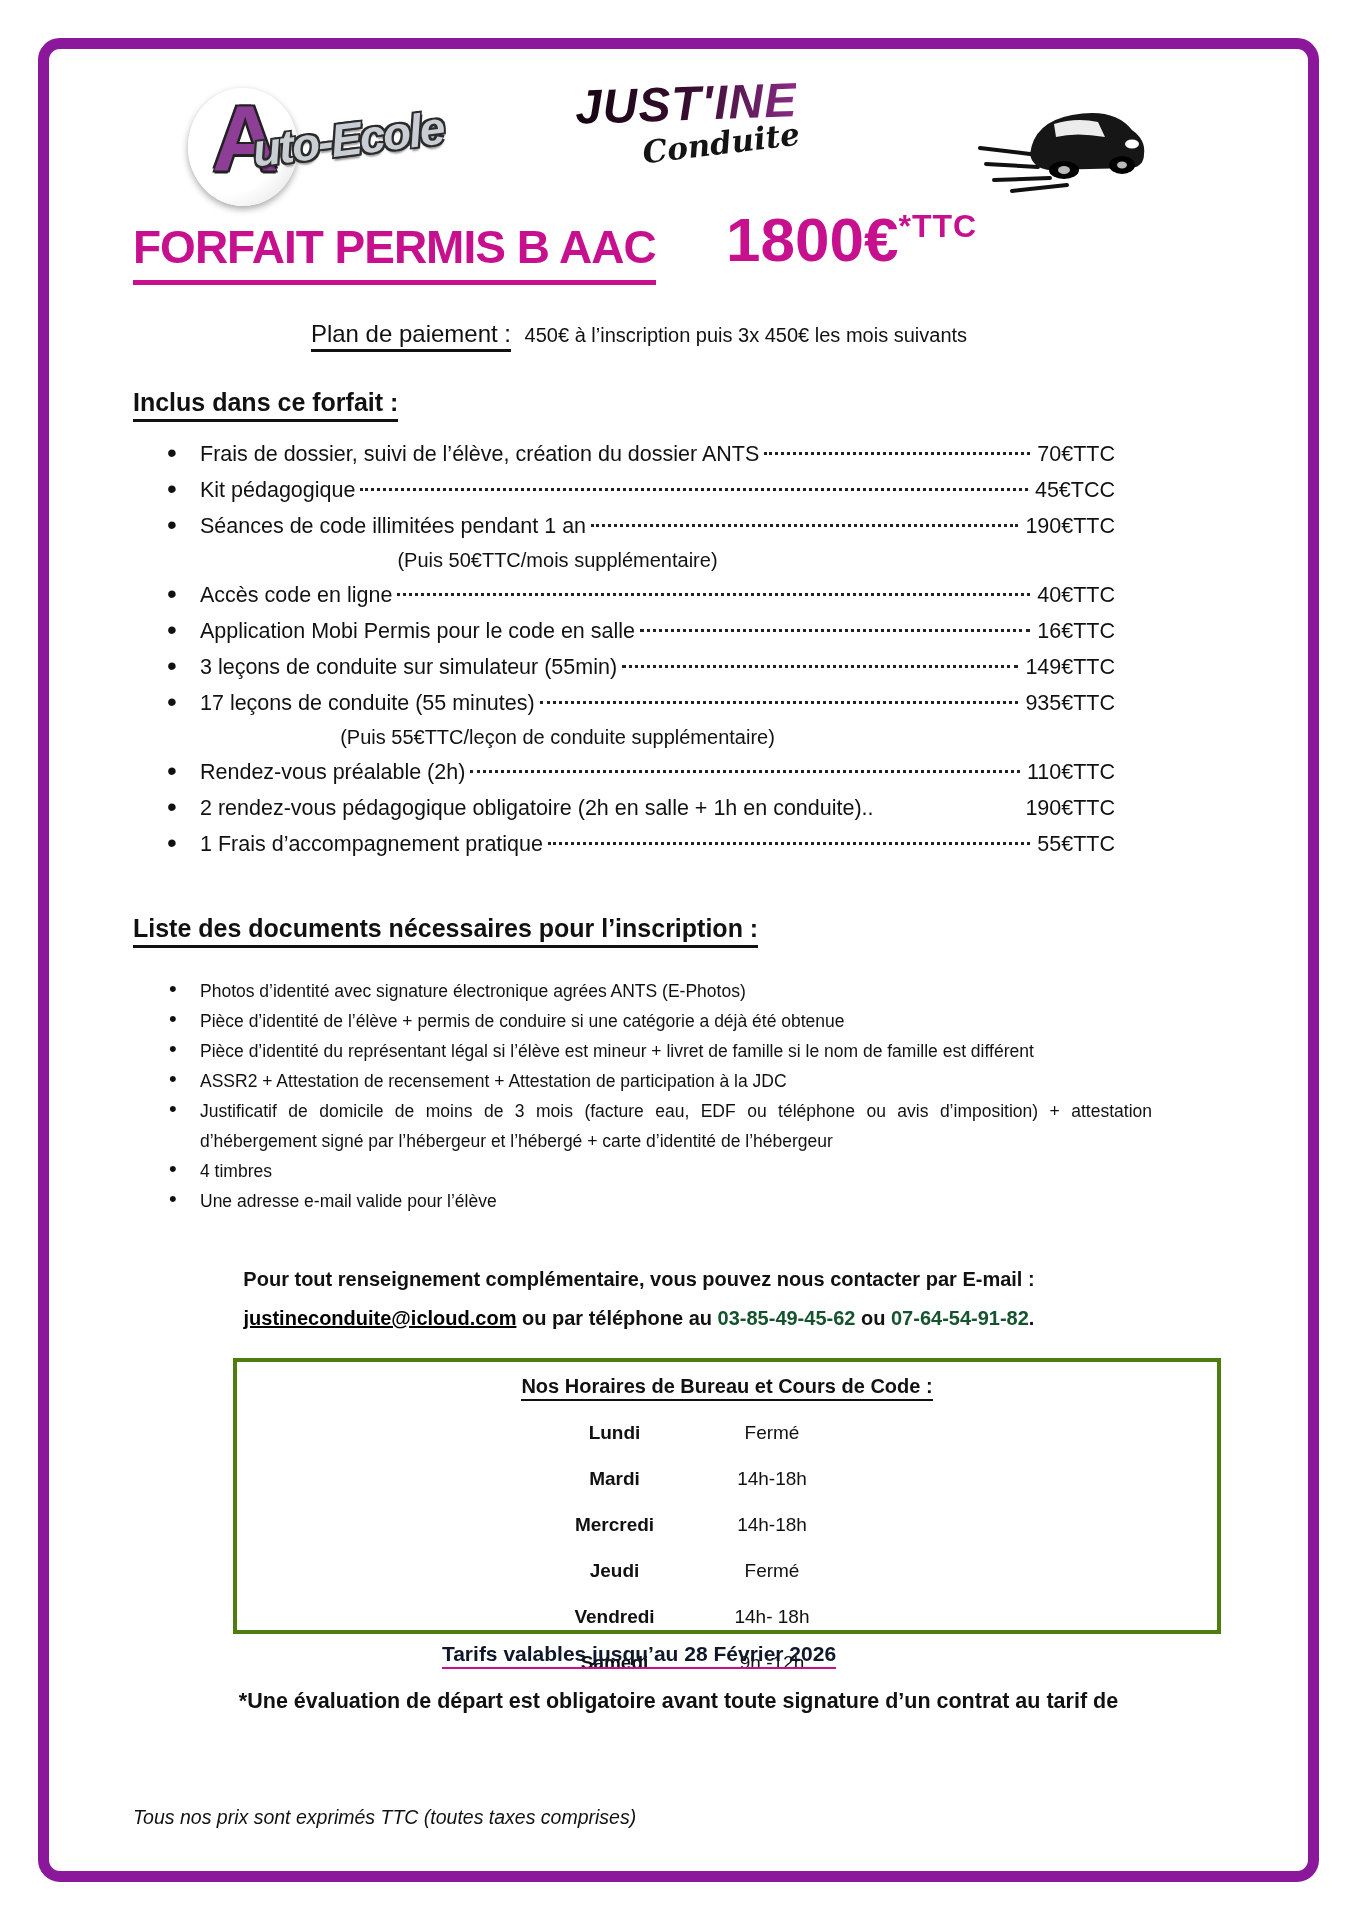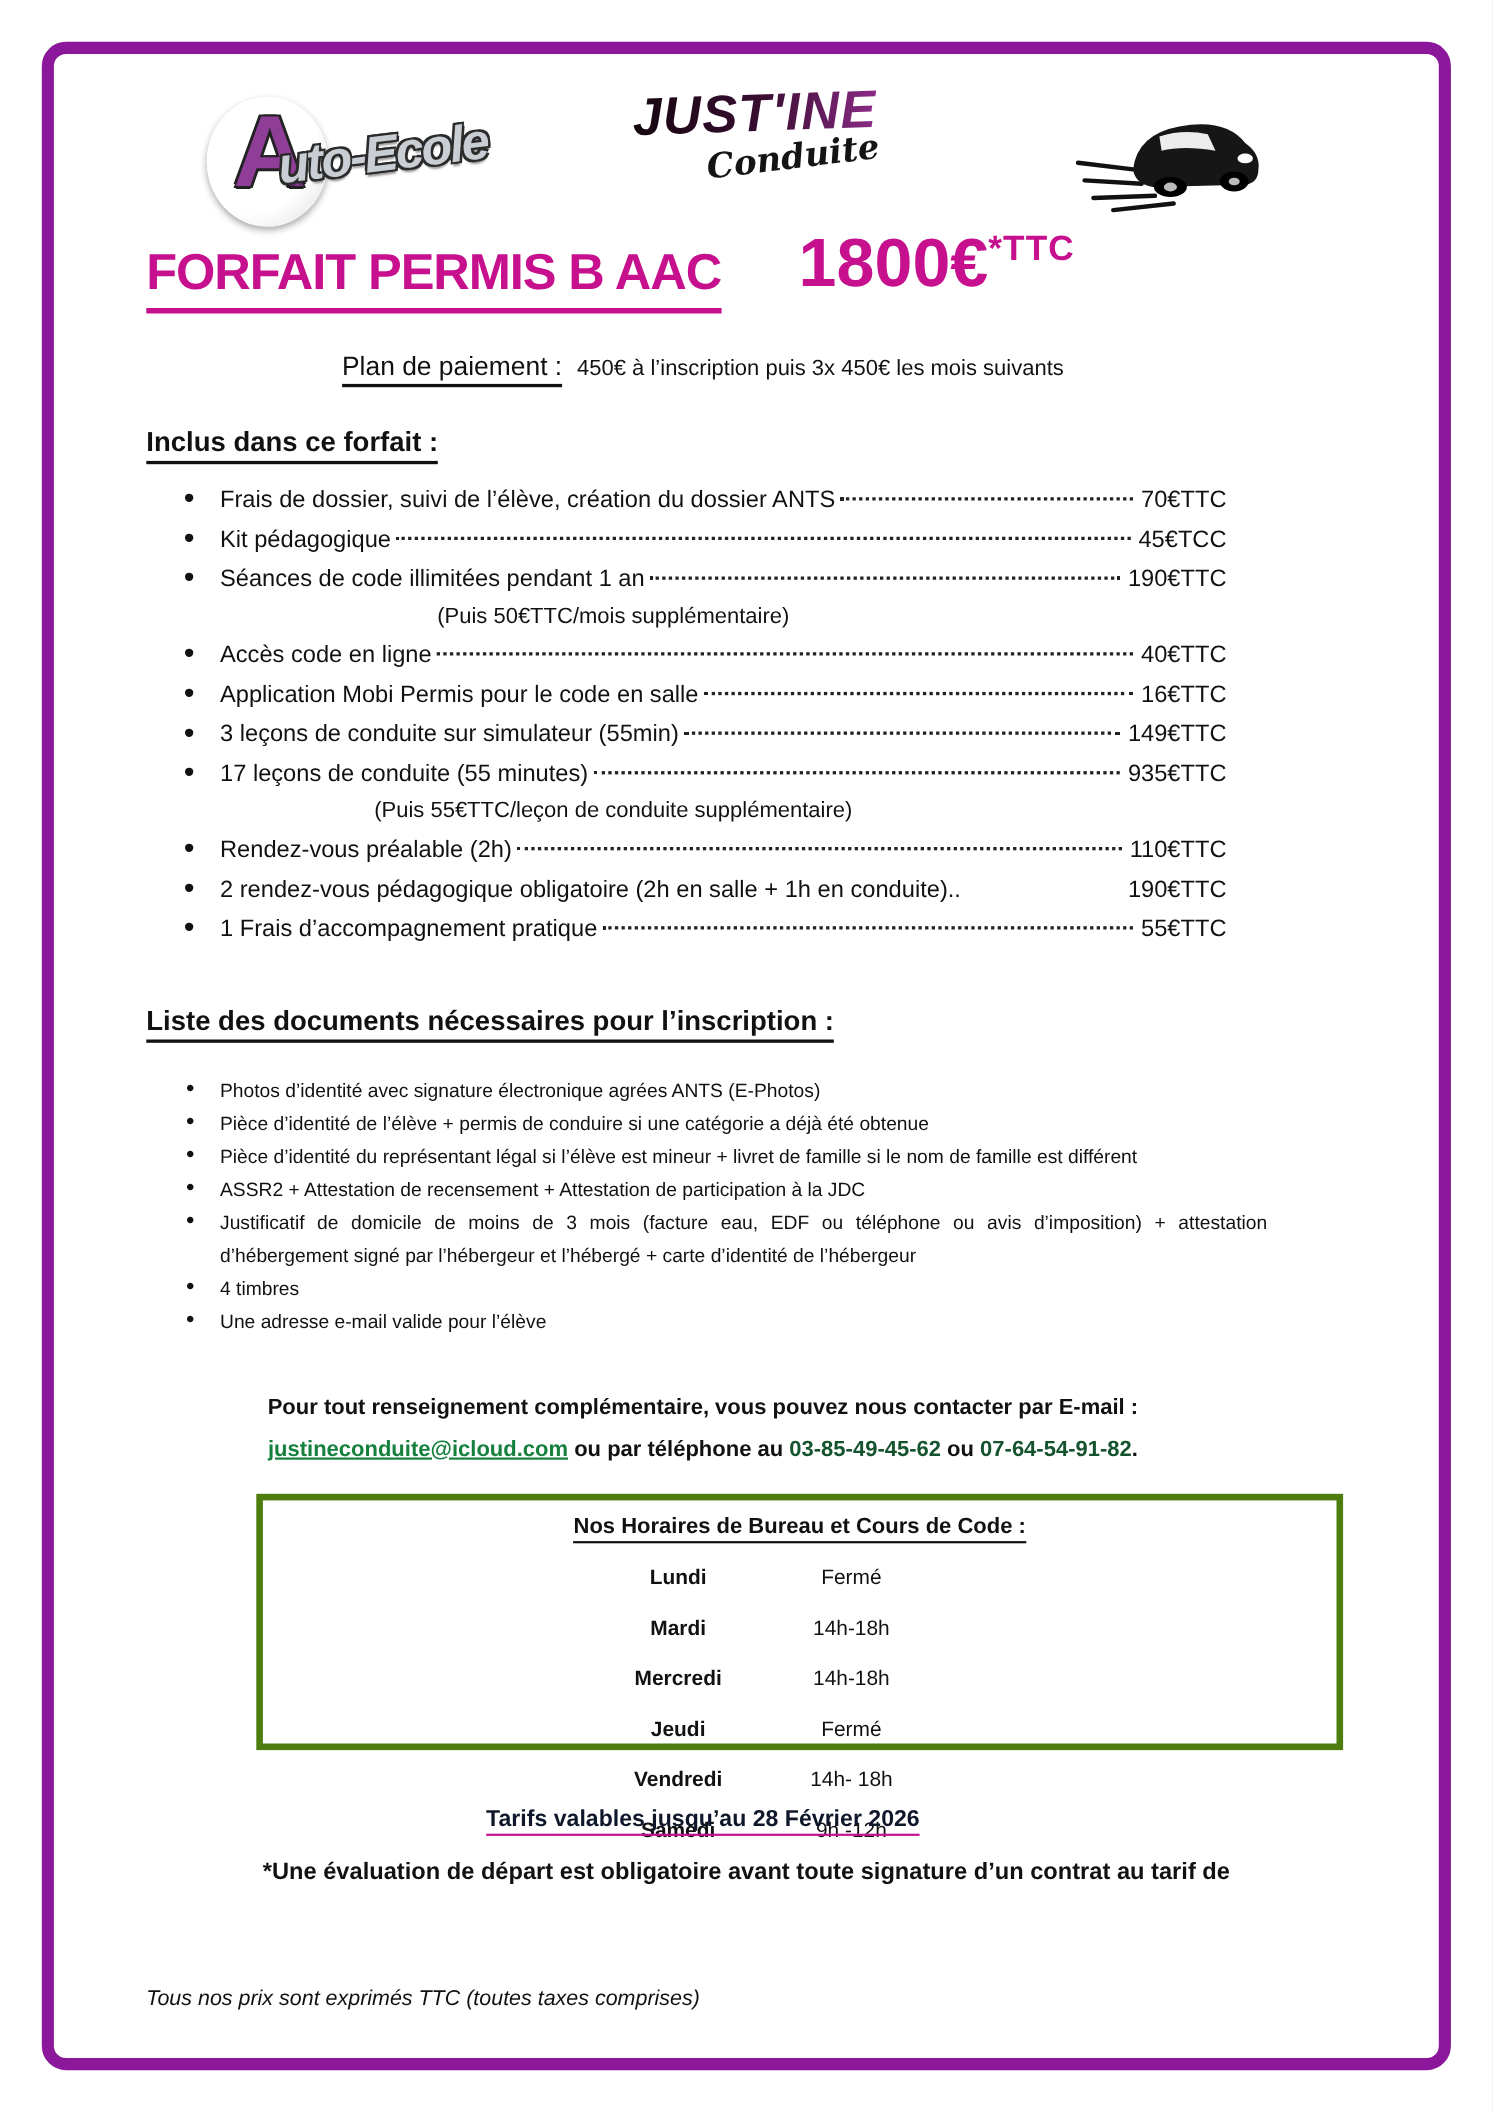--- a/index.html
+++ b/index.html
@@ -75,25 +75,25 @@
   ul.includes li.note { display:block; text-align:center; font-size:20px; line-height:33px; padding-right:200px; }
   ul.includes li.no-leader { justify-content:space-between; }
 
   
   ul.docs { position:absolute; left:200px; top:976px; width:952px; list-style:none; }
   ul.docs > li { position:relative; font-size:17.5px; line-height:30px; text-align:justify; }
   ul.docs > li::before { content:"•"; position:absolute; left:-31px; top:-2px; font-size:22px; color:#111; }
 
   
   .contact { position:absolute; left:133px; top:1260px; width:1012px; text-align:center; font-weight:bold; font-size:20px; line-height:39px; }
-  .contact .email { color:#15803d; text-decoration:underline; cursor:pointer; }
+  .contact .email { color:#000000; text-decoration:underline; cursor:pointer; }
   .contact .phone { color:#14532d; }
 
   
-  .hours-box { position:absolute; left:233px; top:1358px; width:988px; height:233px; border:6px solid #4d7c0f; background:#fff; }
+  .hours-box { position:absolute; left:233px; top:1358px; width:988px; height:276px; border:4px solid #4d7c0f; background:#fff; }
   .hours-title { text-align:center; margin-top:13px; font-size:20px; font-weight:bold; }
   .hours-title span { border-bottom:2.5px solid #111; padding-bottom:2px; }
   .hours-table { display:grid; grid-template-columns:125px 150px; row-gap:6px; margin:22px 0 0 315px; font-size:19px; line-height:26px;gap:20px; }
   .hours-table .day { font-weight:bold; text-align:center; }
   .hours-table .time { text-align:center; }
 
   
   .validity { position:absolute; left:133px; top:1642px; width:1012px; text-align:center; font-size:21px; font-weight:bold; color:#0f172a; }
   .validity span { border-bottom:2.5px solid #c7108e; padding-bottom:2px; }
   .eval { position:absolute; left:70px; top:1680px; width:1217px; text-align:center; font-weight:bold; font-size:21.5px; line-height:42px; }

